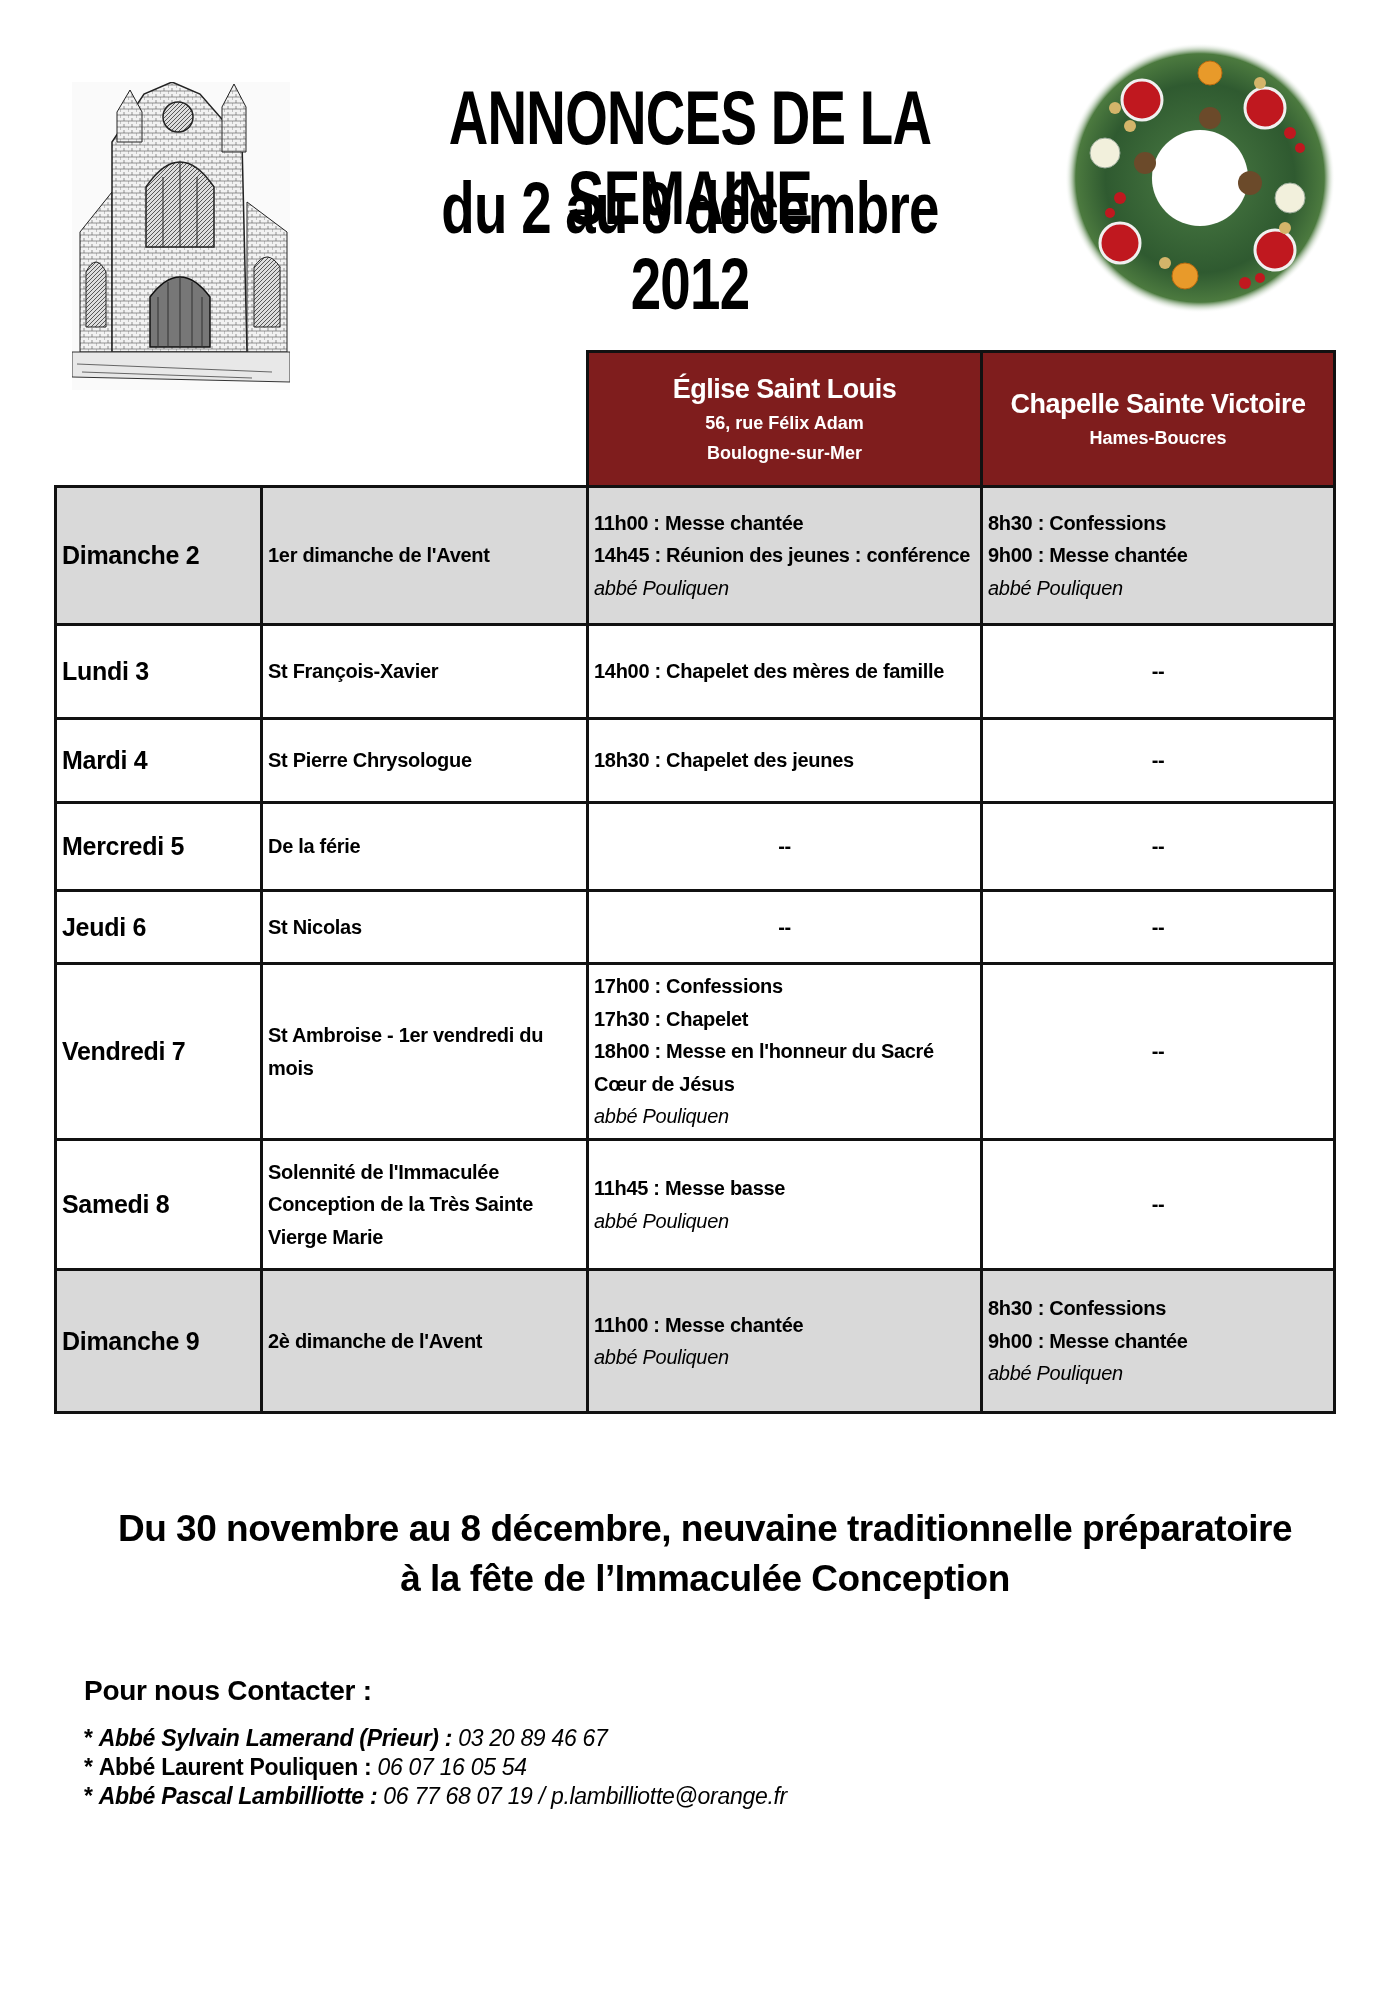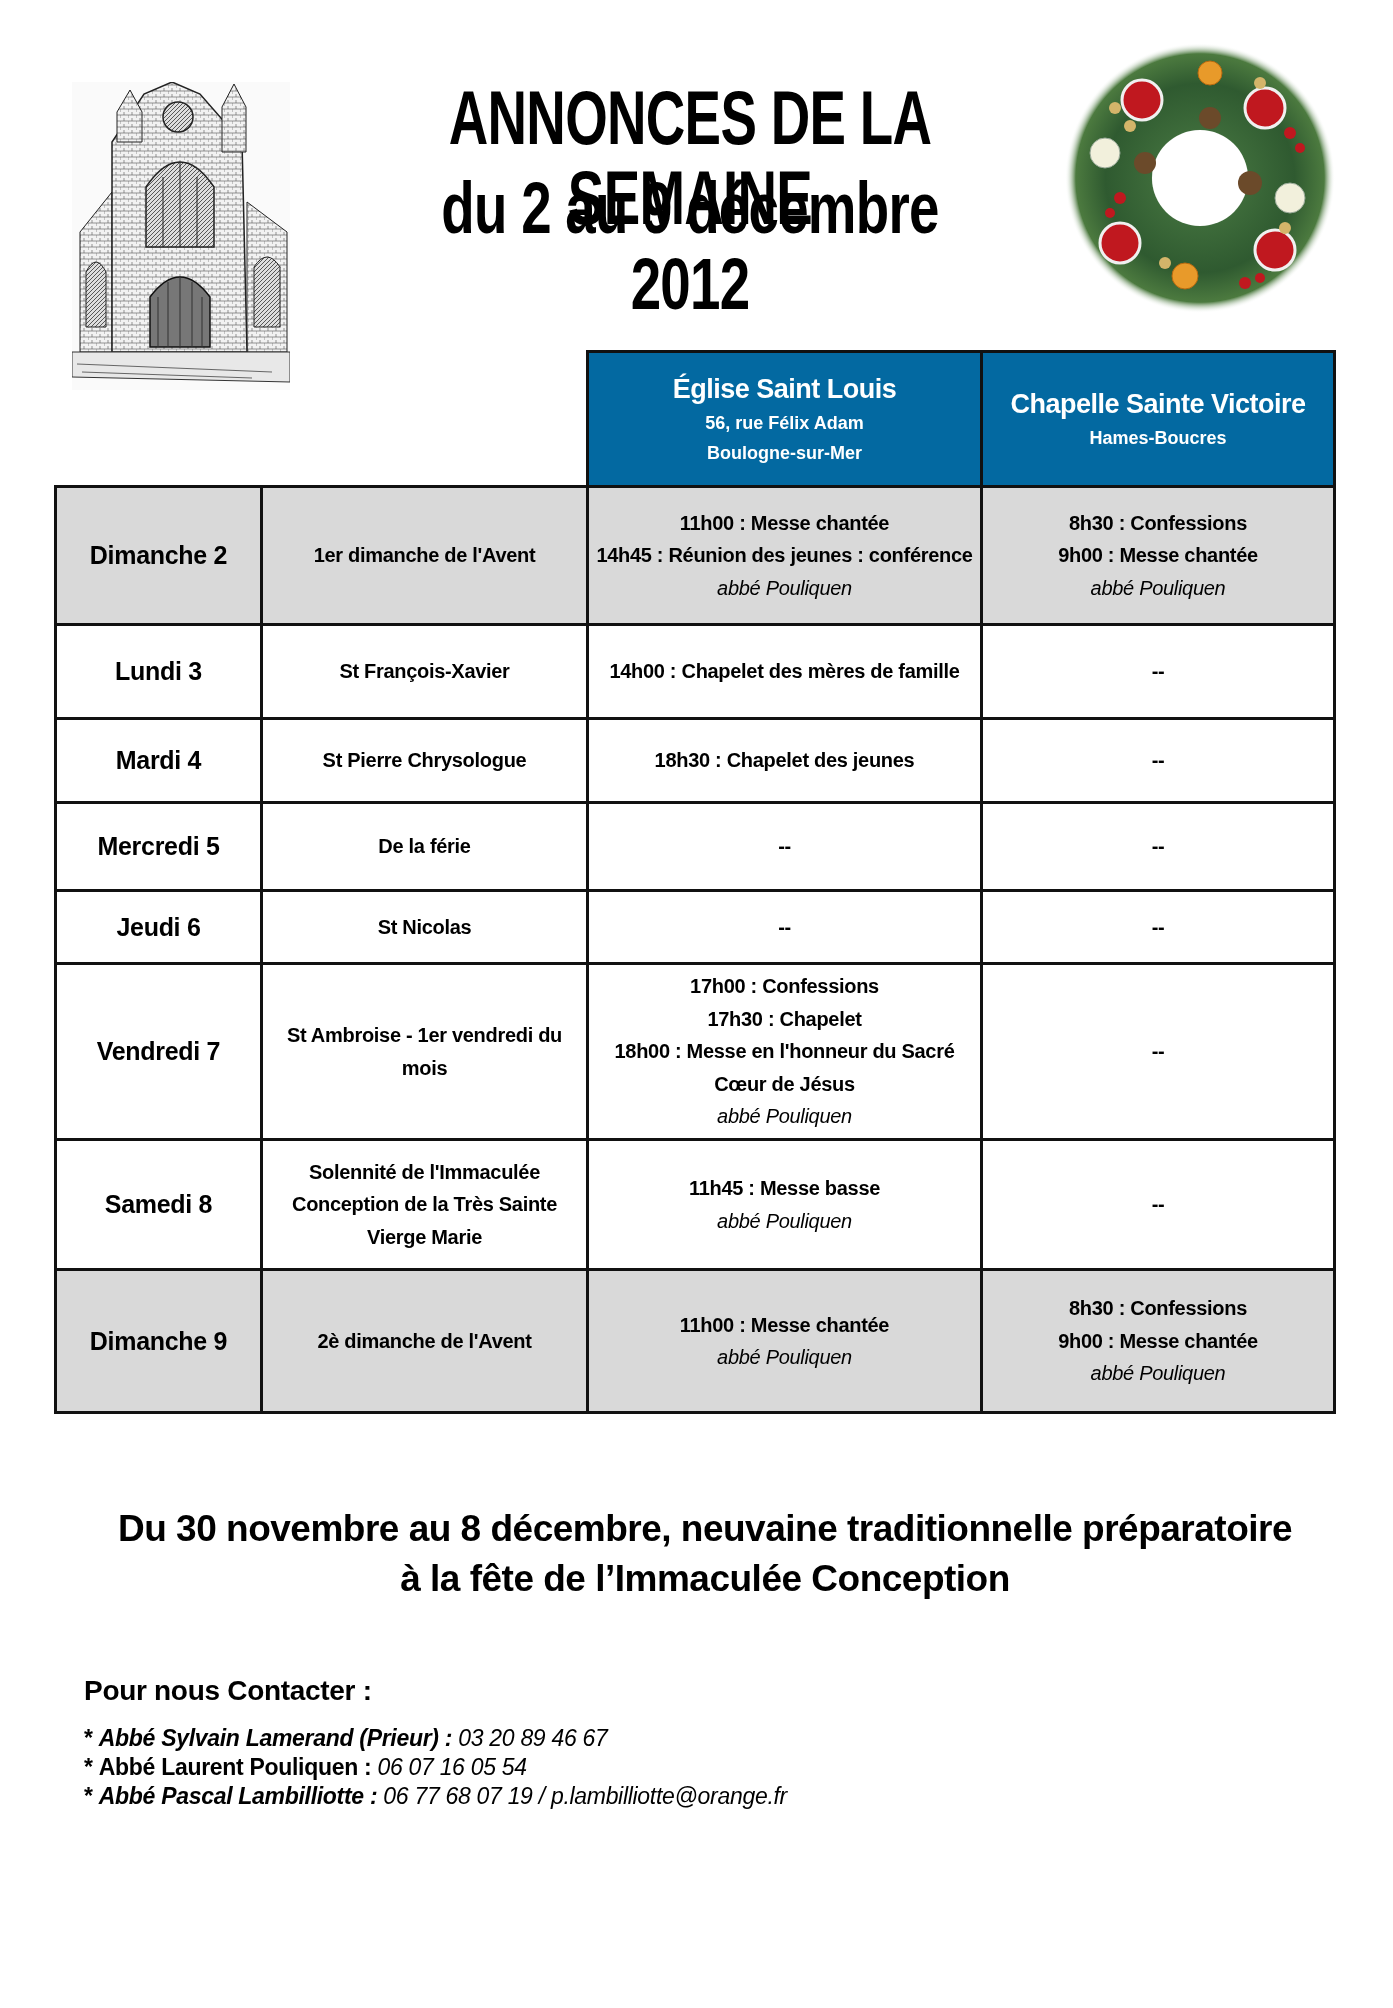--- a/index.html
+++ b/index.html
@@ -22,27 +22,27 @@
   .title-2 { top: 170px; font-size: 72px; line-height: 76px; transform: scaleX(0.76); }
 
   .sched {
     position: absolute; left: 54px; top: 350px;
     border-collapse: collapse; table-layout: fixed;
     font-family: "Liberation Sans", sans-serif;
   }
   .sched td, .sched th { border: 3px solid #111; vertical-align: middle; }
   .sched th.blank { border: none; background: transparent; }
   .sched th.venue {
-    background: #0369a1; color: #fff; text-align: center; font-weight: bold;
+    background: #7f1d1d; color: #fff; text-align: center; font-weight: bold;
     padding: 4px;
   }
   .venue-name { font-size: 27px; line-height: 38px; display: block; letter-spacing: -0.5px; }
   .venue-sub { font-size: 18px; line-height: 30px; display: block; }
 
-  .sched td { padding: 2px 5px; font-size: 20px; line-height: 32.5px; font-weight: bold; letter-spacing: -0.3px; text-align: center; }
+  .sched td { padding: 2px 5px; font-size: 20px; line-height: 32.5px; font-weight: bold; letter-spacing: -0.3px; }
   .sched td.day { font-size: 25px; letter-spacing: -0.3px; margin-left: 42px; }
   .sched td.dash { text-align: center; }
   .sched tr.sunday td { background: #d9d9d9; }
   .sched .celebrant { font-style: italic; font-weight: normal; display: block; }
   .sched .line { display: block; }
 
   .neuvaine {
     position: absolute; left: 40px; width: 1330px; top: 1504px; text-align: center;
     font-size: 37px; line-height: 50px; font-weight: bold; letter-spacing: -0.5px;
   }

